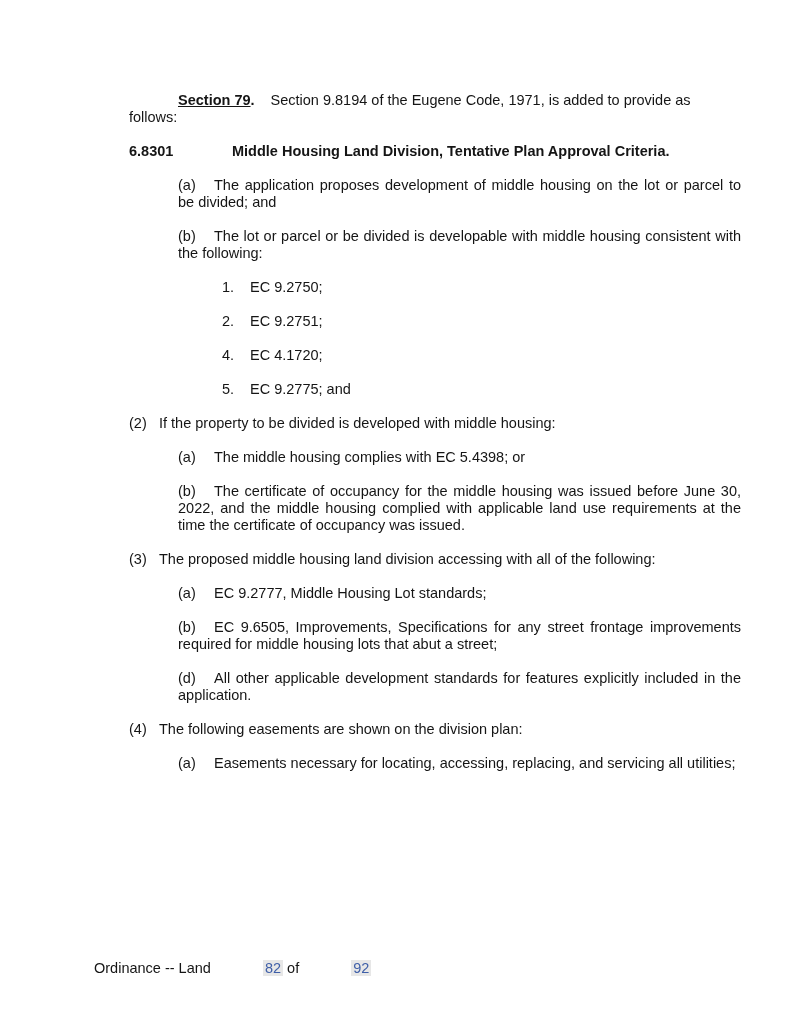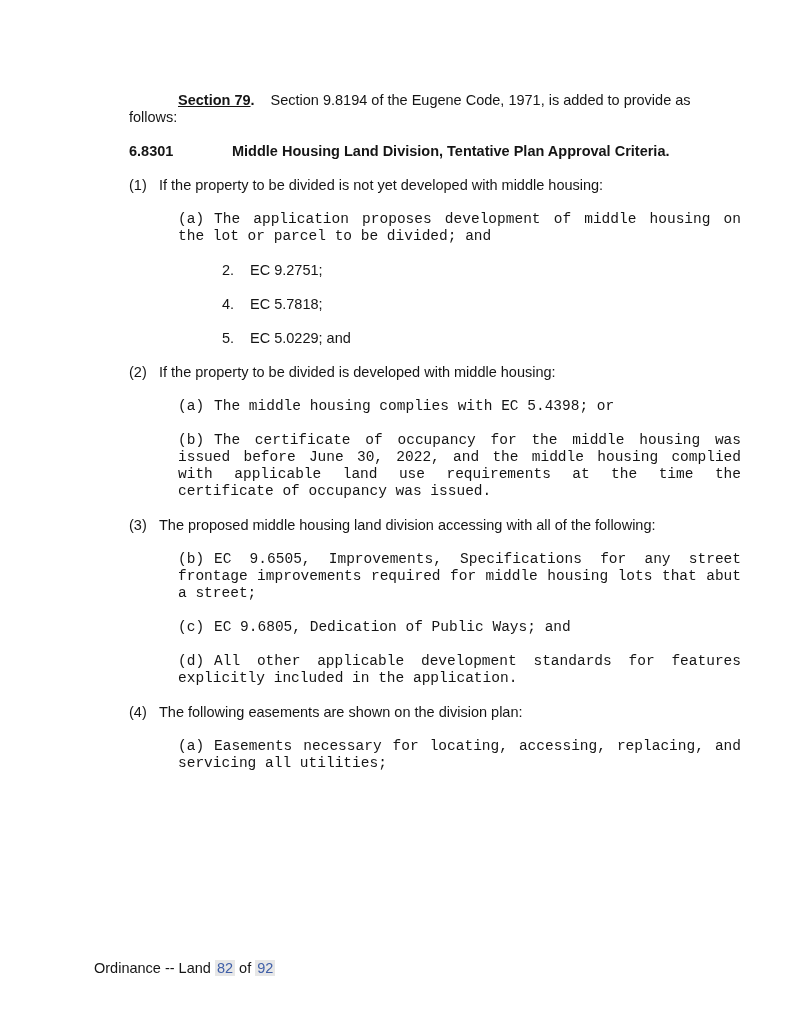--- a/index.html
+++ b/index.html
@@ -25,21 +25,21 @@
     width: 612px;
     margin-left: 35px;
   }
   .content p {
     margin: 0 0 17px 0;
   }
   .just { text-align: justify; }
   .b { font-weight: bold; }
   .u { text-decoration: underline; }
   .indent-first { text-indent: 49px; }
-  .l2 { padding-left: 49px; font-family: Liberation Mono, monospace; }
+  .l2 { padding-left: 49px; }
   .l3 { padding-left: 93px; }
   .marker { display: inline-block; text-indent: 0; }
   .m30 { width: 30px; }
   .m36 { width: 36px; }
   .m28 { width: 28px; }
   .m103 { width: 103px; }
   .tabgap { display: inline-block; width: 16px; }
   .footer {
     position: absolute;
     left: 94px;
@@ -47,59 +47,61 @@
     font-family: "Liberation Sans", sans-serif;
     font-size: 14.5px;
     line-height: 17px;
     color: #151515;
     white-space: nowrap;
   }
   .field {
     background: #e7e7e7;
     color: #3f5fa8;
     padding: 0 2px;
+    margin-left: 48px;
   }
 </style>
 </head>
 <body>
 
 <div class="page">
   <div class="content">
 
     <p class="indent-first"><span class="b u">Section 79</span><span class="b">.</span><span class="tabgap"></span><span>Section 9.8194 of the Eugene Code, 1971, is added to provide as follows:</span></p>
 
     <p><span class="b marker m103">6.8301</span><span class="b">Middle Housing Land Division, Tentative Plan Approval Criteria.</span></p>
 
 
-    <p class="just"><span class="marker m30">(1)</span><span>If the property to be divided is not yet developed with middle housing:</span></p>
 
     <p class="just l2"><span class="marker m36">(a)</span><span>The application proposes development of middle housing on the lot or parcel to be divided; and</span></p>
 
+    <p class="just l2"><span class="marker m36">(b)</span><span>The lot or parcel or be divided is developable with middle housing consistent with the following:</span></p>
 
+    <p class="l3"><span class="marker m28">1.</span><span>EC 9.2750;</span></p>
 
     <p class="l3"><span class="marker m28">2.</span><span>EC 9.2751;</span></p>
 
 
-    <p class="l3"><span class="marker m28">4.</span><span>EC 5.7818;</span></p>
+    <p class="l3"><span class="marker m28">4.</span><span>EC 4.1720;</span></p>
 
-    <p class="l3"><span class="marker m28">5.</span><span>EC 5.0229; and</span></p>
+    <p class="l3"><span class="marker m28">5.</span><span>EC 9.2775; and</span></p>
 
 
     <p class="just"><span class="marker m30">(2)</span><span>If the property to be divided is developed with middle housing:</span></p>
 
     <p class="just l2"><span class="marker m36">(a)</span><span>The middle housing complies with EC 5.4398; or</span></p>
 
     <p class="just l2"><span class="marker m36">(b)</span><span>The certificate of occupancy for the middle housing was issued before June 30, 2022, and the middle housing complied with applicable land use requirements at the time the certificate of occupancy was issued.</span></p>
 
     <p class="just"><span class="marker m30">(3)</span><span>The proposed middle housing land division accessing with all of the following:</span></p>
 
+    <p class="just l2"><span class="marker m36">(a)</span><span>EC 9.2777, Middle Housing Lot standards;</span></p>
 
     <p class="just l2"><span class="marker m36">(b)</span><span>EC 9.6505, Improvements, Specifications for any street frontage improvements required for middle housing lots that abut a street;</span></p>
 
-    <p class="just l2"><span class="marker m36">(c)</span><span>EC 9.6805, Dedication of Public Ways; and</span></p>
 
     <p class="just l2"><span class="marker m36">(d)</span><span>All other applicable development standards for features explicitly included in the application.</span></p>
 
     <p class="just"><span class="marker m30">(4)</span><span>The following easements are shown on the division plan:</span></p>
 
     <p class="just l2"><span class="marker m36">(a)</span><span>Easements necessary for locating, accessing, replacing, and servicing all utilities;</span></p>
 
   </div>
 
   <div class="footer"><span>Ordinance -- Land</span> <span class="field">82</span> <span>of</span> <span class="field">92</span></div>

